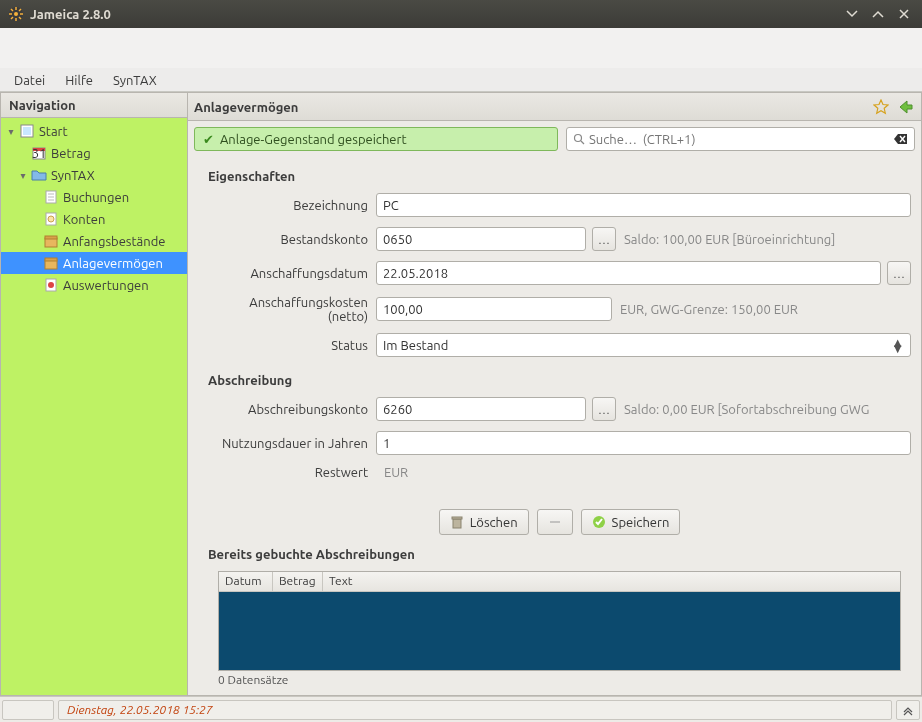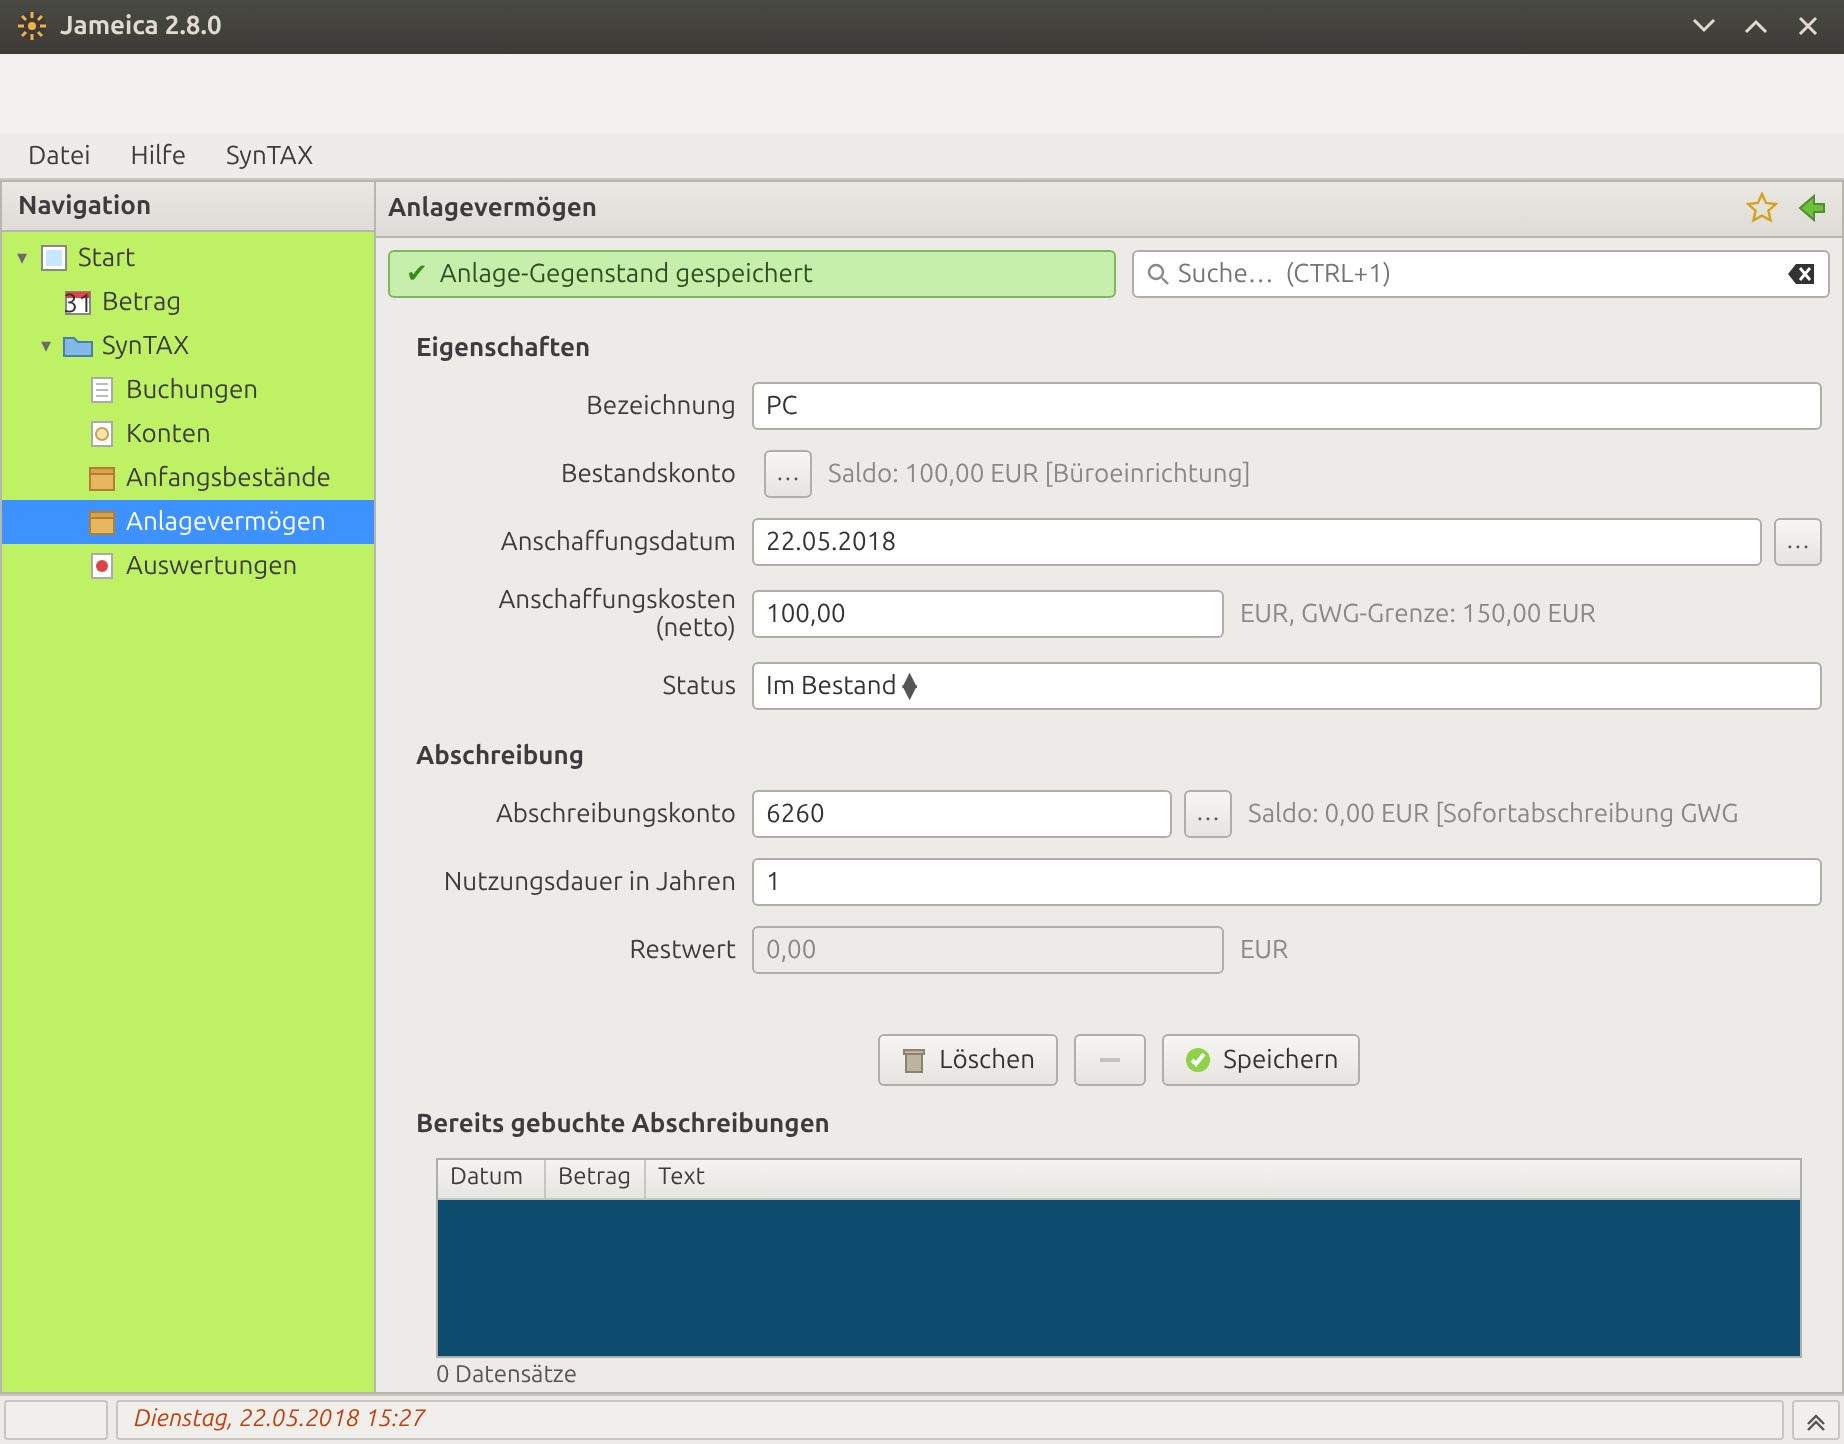--- a/index.html
+++ b/index.html
@@ -46,21 +46,21 @@
 
 .form-area { padding: 6px 10px 0 20px; flex:1; overflow:auto; }
 .section-title { font-weight:bold; color:#3c3c3c; margin: 6px 0 10px 0; }
 .field-row { display:flex; align-items:center; margin-bottom:10px; }
 .field-row .lbl { width:168px; text-align:right; padding-right:8px; color:#3c3c3c; }
 .field-row input.txt, .field-row .sel { height:24px; border:1px solid #b0aea8; border-radius:3px; background:#fff; padding:0 6px; color:#333; }
 .field-row input.txt { }
 .field-row input.txt.ro { background:#ecebe7; color:#888; }
 .field-row .hint { color:#888; margin-left:8px; white-space:nowrap; overflow:hidden; }
 .sq-btn { width:24px; height:24px; border:1px solid #b0aea8; border-radius:3px; background:linear-gradient(#f7f6f4,#e6e4df); margin-left:6px; cursor:pointer; color:#555; display:flex; align-items:center; justify-content:center; font-size:12px; }
-.sel { flex:1; display:flex; align-items:center; cursor:pointer; }
+.sel { flex:1; display:flex; align-items:center; justify-content:space-between; cursor:pointer; }
 .sel .spin { display:flex; flex-direction:column; font-size:7px; color:#555; line-height:6px; }
 
 .btn-row { display:flex; justify-content:center; gap:8px; padding: 20px 10px 12px 10px; }
 .btn { height:26px; border:1px solid #b0aea8; border-radius:3px; background:linear-gradient(#f7f6f4,#e6e4df); padding:0 10px; display:flex; align-items:center; gap:6px; cursor:pointer; color:#333; }
 .btn.disabled { color:#a9a6a0; cursor:default; }
 .btn.disabled .ico { opacity:0.5; }
 .btn .ico { width:14px; height:14px; display:flex; align-items:center; justify-content:center; }
 
 .table-wrap { border:1px solid #b0aea8; background:#0c4a6e; margin:0 10px; height:100px; }
 .table-head { display:flex; background:linear-gradient(#f4f3f0,#e7e5e0); border-bottom:1px solid #c8c6c0; height:20px; }
@@ -262,20 +262,21 @@
 
       <div class="section-title">Eigenschaften</div>
 
       <div class="field-row">
         <div class="lbl">Bezeichnung</div>
         <input class="txt" style="flex: 1 1 0%;" value="PC">
       </div>
 
       <div class="field-row">
         <div class="lbl">Bestandskonto</div>
+        <input class="txt" style="width: 210px;" value="0650">
         <div class="sq-btn">…</div>
         <div class="hint">Saldo: 100,00 EUR [Büroeinrichtung]</div>
       </div>
 
       <div class="field-row">
         <div class="lbl">Anschaffungsdatum</div>
         <input class="txt" style="flex: 1 1 0%;" value="22.05.2018">
         <div class="sq-btn">…</div>
       </div>
 
@@ -305,21 +306,20 @@
         <div class="hint" style="flex:1">Saldo: 0,00 EUR [Sofortabschreibung GWG</div>
       </div>
 
       <div class="field-row">
         <div class="lbl">Nutzungsdauer in Jahren</div>
         <input class="txt" style="flex: 1 1 0%;" value="1">
       </div>
 
       <div class="field-row">
         <div class="lbl">Restwert</div>
-        <input class="txt ro" readonly="" style="width: 236px;" value="0,00">
         <div class="hint">EUR</div>
       </div>
 
       <div class="btn-row">
         <div class="btn">
           <span class="ico">
               <svg viewBox="0 0 14 14">
                 <rect x="3" y="4" width="8" height="9" fill="#bcb49e" stroke="#8a836f"></rect>
                 <rect x="2" y="2" width="10" height="2" fill="#bcb49e" stroke="#8a836f"></rect>
               </svg>

